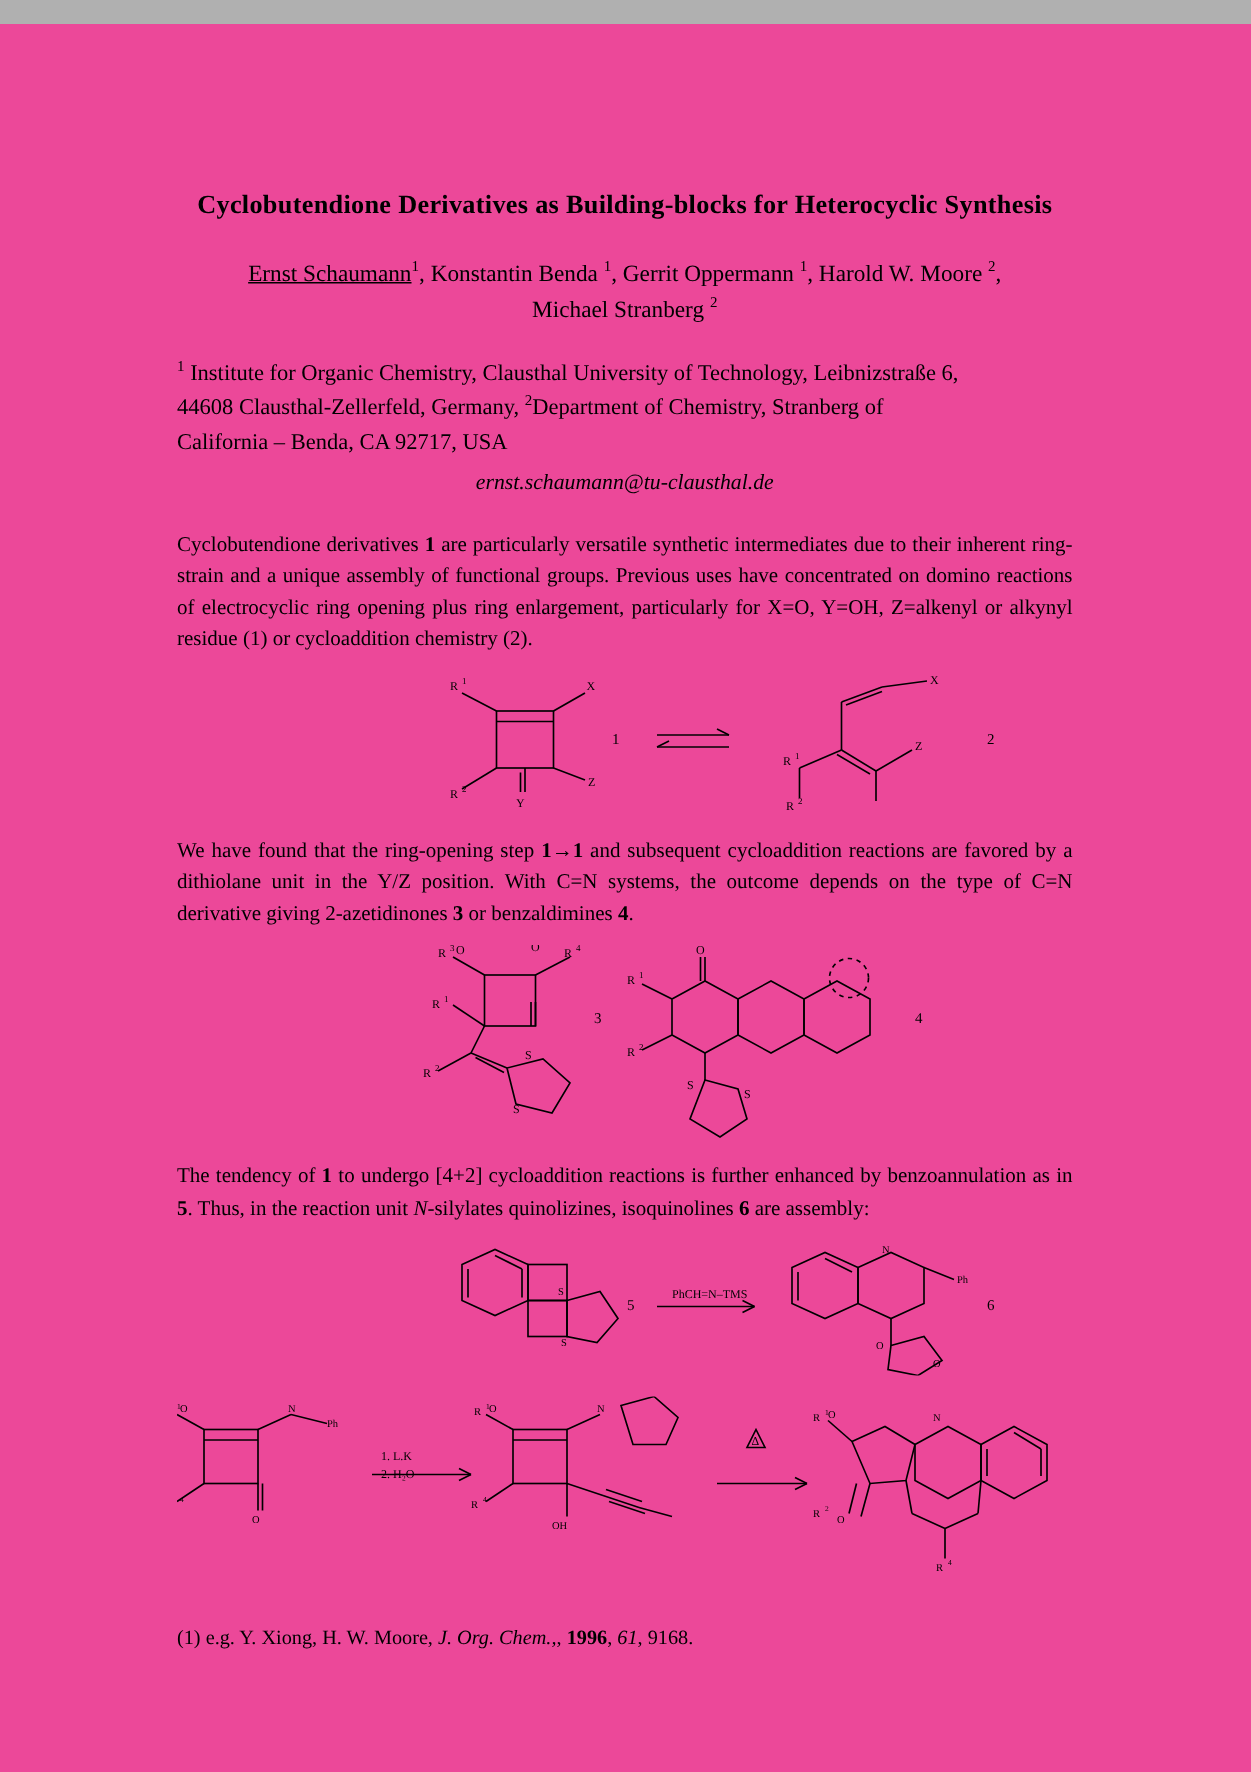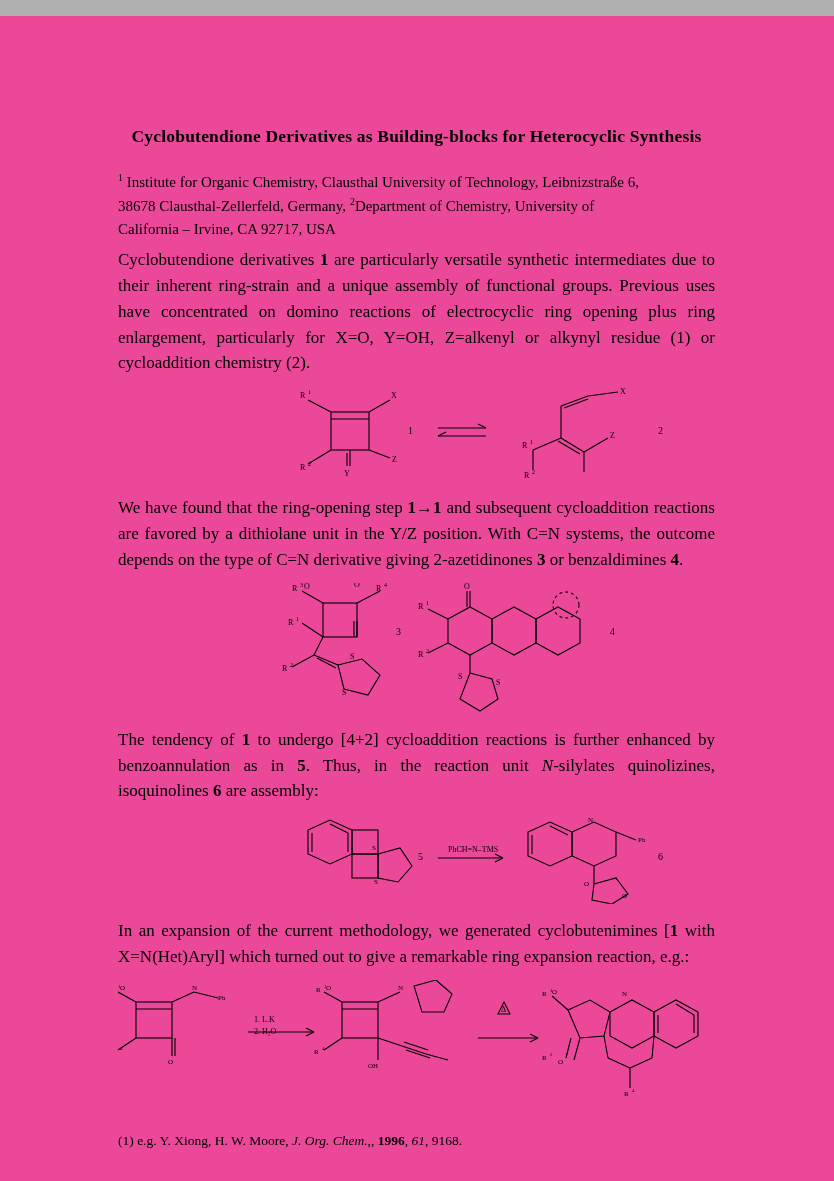--- a/index.html
+++ b/index.html
@@ -52,21 +52,21 @@
     line-height: 1.55;
     margin: 0 0 6px 0;
   }
   .email {
     text-align: center;
     font-size: 14.5px;
     font-style: italic;
     margin: 0 0 22px 0;
   }
   p.body {
-    font-size: 17px;
+    font-size: 14px;
     line-height: 1.52;
     text-align: justify;
     margin: 0 0 6px 0;
   }
   .bold { font-weight: bold; }
   .ital { font-style: italic; }
   .scheme {
     width: 100%;
     margin: 10px 0 14px 0;
     display: block;
@@ -82,27 +82,32 @@
   }
 </style>
 </head>
 <body>
 
 <div class="page">
   <div class="content">
 
     <h1 class="title">Cyclobutendione Derivatives as Building-blocks for Heterocyclic Synthesis</h1>
 
+    <div class="authors">
+      <span class="u">Ernst Schaumann</span><sup>1</sup><span>, Konstantin Benda </span><sup>1</sup><span>, Gerrit Oppermann </span><sup>1</sup><span>, Harold W. Moore </span><sup>2</sup><span>,</span><br>
+      <span>Michael  Stranberg </span><sup>2</sup>
+    </div>
 
     <div class="affil">
       <sup>1</sup><span> Institute for Organic Chemistry, Clausthal University of Technology, Leibnizstraße 6,</span><br>
-      <span>38678 Clausthal-Zellerfeld, Germany, </span><sup>2</sup><span>Department of Chemistry, University of</span><br>
-      <span>California – Irvine, CA 92717, USA</span>
+      <span>44608 Clausthal-Zellerfeld, Germany, </span><sup>2</sup><span>Department of Chemistry, Stranberg of</span><br>
+      <span>California – Benda, CA 92717, USA</span>
     </div>
 
+    <div class="email">ernst.schaumann@tu-clausthal.de</div>
 
     <p class="body">
       <span>Cyclobutendione derivatives </span><span class="bold">1</span><span> are particularly versatile synthetic intermediates due to their inherent ring-strain and a unique assembly of functional groups. Previous uses have concentrated on domino reactions of electrocyclic ring opening plus ring enlargement, particularly for X=O, Y=OH, Z=alkenyl or alkynyl residue (1) or cycloaddition chemistry (2).</span>
     </p>
 
     <svg class="scheme" width="597" height="95" viewBox="0 0 597 95">
       <g stroke="#000" stroke-width="1.1" fill="none">
 
         <rect x="213" y="26" width="38" height="38"></rect>
         <line x1="213" y1="33" x2="251" y2="33"></line>
@@ -245,23 +250,20 @@
       </g>
       <g font-size="8" fill="#000">
         <text x="330" y="38">PhCH=N–TMS</text>
       </g>
       <g font-size="10" fill="#000">
         <text x="300" y="46">5</text>
         <text x="540" y="46">6</text>
       </g>
     </svg>
 
-    <p class="body">
-      <span>In an expansion of the current methodology, we generated cyclobutenimines [</span><span class="bold">1</span><span> with X=N(Het)Aryl] which turned out to give a remarkable ring expansion reaction, e.g.:</span>
-    </p>
 
     <svg class="scheme" width="597" height="125" viewBox="0 0 597 125">
       <g stroke="#000" stroke-width="1.1" fill="none">
 
         <rect x="18" y="22" width="36" height="36"></rect>
         <line x1="18" y1="29" x2="54" y2="29"></line>
         <line x1="18" y1="22" x2="0" y2="12"></line>
         <line x1="18" y1="58" x2="0" y2="70"></line>
         <line x1="54" y1="22" x2="76" y2="12"></line>
         <line x1="76" y1="12" x2="100" y2="18"></line>

